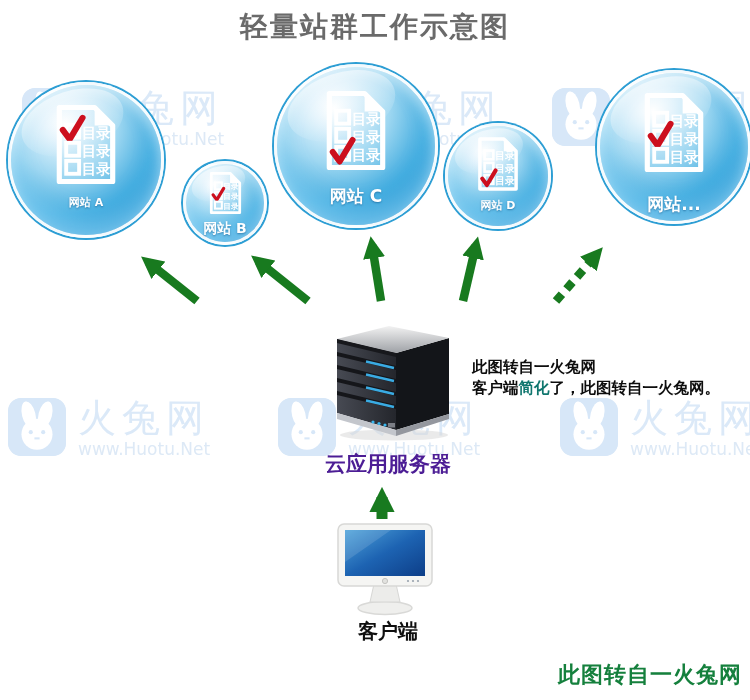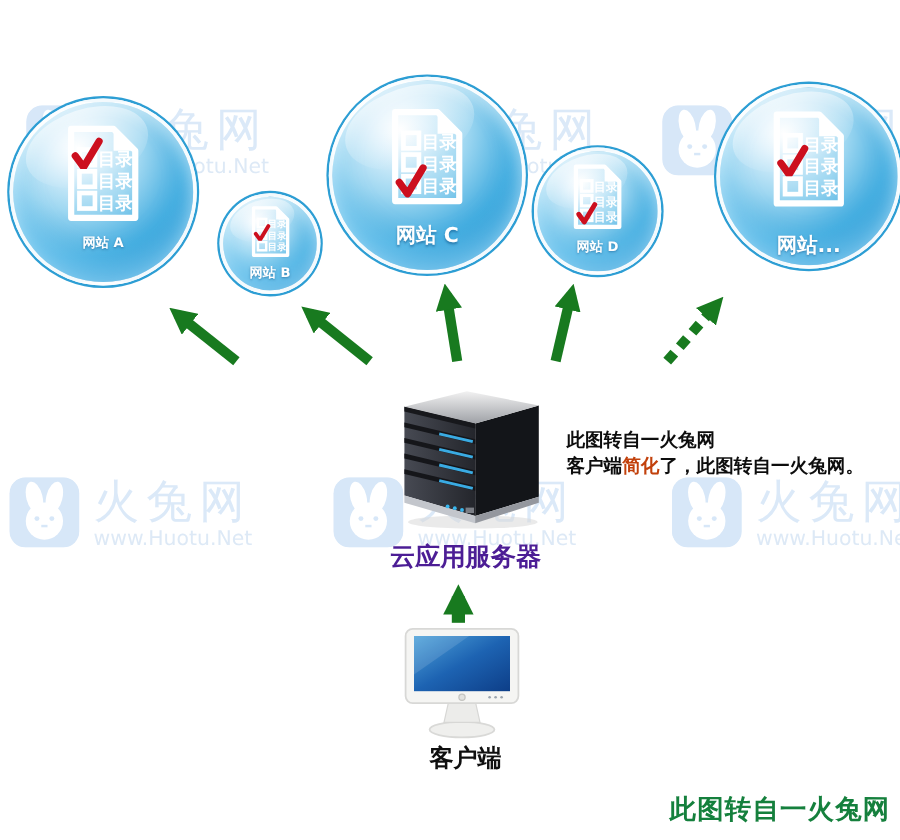--- a/index.html
+++ b/index.html
@@ -21,21 +21,21 @@
     font-size:21px;font-weight:bold;color:#4c1d95;z-index:5;
   }
   .client-label{
     position:absolute;top:618px;left:318px;width:140px;text-align:center;
     font-size:20px;font-weight:bold;color:#0f0f0f;z-index:5;
   }
   .note{
     position:absolute;top:357px;left:472px;width:270px;z-index:5;
     font-size:15.5px;font-weight:bold;color:#0d0d0d;line-height:21px;
   }
-  .note .hl{color:#c2410c;}
+  .note .hl{color:#0f766e;}
   
   .wm{position:absolute;z-index:0;display:flex;align-items:flex-start;}
   .wm-icon{width:58px;height:58px;border-radius:13px;background:#d7e7f8;flex:0 0 auto;}
   .wm-txt{margin-left:12px;}
   .wm-brand{font-size:38px;line-height:40px;color:#dbe9f8;letter-spacing:6px;white-space:nowrap;}
   .wm-url{font-size:17px;line-height:18px;color:#dde9f6;margin-top:2px;white-space:nowrap;}
   
   .sphere{
     position:absolute;border-radius:50%;z-index:2;
     background:radial-gradient(circle at 36% 26%, #ffffff 0%, #dbf0fb 14%, #9ed7f1 36%, #3fabdf 62%, #1189cb 82%, #0b74b4 100%);
@@ -172,20 +172,21 @@
           <circle cx="34" cy="33" r="2"></circle>
           <rect x="25.5" y="38" width="5" height="2"></rect>
         </g>
       </svg>
     <div class="wm-txt">
         <div class="wm-brand">火兔网</div>
         <div class="wm-url">www.Huotu.Net</div>
       </div>
   </div>
 
+  <div class="title">轻量站群工作示意图</div>
 
   <svg class="arrows" width="750" height="700" viewBox="0 0 750 700">
     <defs>
       <marker id="ah" viewBox="0 0 10 10" refX="6" refY="5" markerWidth="2.6" markerHeight="2.6" orient="auto">
         <path d="M0,0 L10,5 L0,10 Z" fill="#187a1f"></path>
       </marker>
       <marker id="ah2" viewBox="0 0 10 10" refX="6" refY="5" markerWidth="2.3" markerHeight="2.3" orient="auto">
         <path d="M0,0 L10,5 L0,10 Z" fill="#187a1f"></path>
       </marker>
     </defs>
@@ -237,21 +238,21 @@
           <rect x="13" y="25" width="15" height="15" fill="none" stroke="#fff" stroke-width="4.5"></rect>
           <text class="doc-text" x="31" y="40">目录</text>
           <polyline class="check" points="9,31 17,42 32,17" fill="none" stroke="#cc0f1e" stroke-width="7" stroke-linecap="round" stroke-linejoin="round" style="visibility: visible;"></polyline>
         </g>
       <g transform="translate(0,42)">
           <rect x="13" y="25" width="15" height="15" fill="none" stroke="#fff" stroke-width="4.5"></rect>
           <text class="doc-text" x="31" y="40">目录</text>
           <polyline class="check" points="9,31 17,42 32,17" fill="none" stroke="#cc0f1e" stroke-width="7" stroke-linecap="round" stroke-linejoin="round" style="visibility: hidden;"></polyline>
         </g>
     </svg>
-    <div class="site-label" style="top:56px;font-size:11px;">网站 B</div>
+    <div class="site-label" style="top:56px;font-size:14px;">网站 B</div>
   </div>
 
   <div class="sphere" style="left:274px;top:64px;width:158px;height:158px;">
     <div class="shine"></div>
     <svg class="doc" style="left:48px;top:22px;" width="62" height="83" viewBox="0 0 72 96">
       <path d="M5,5 H46 L67,26 V91 H5 Z" fill="none" stroke="#fff" stroke-width="6" stroke-linejoin="round"></path>
       <path d="M46,5 V26 H67 Z" fill="#fff"></path>
       <g>
           <rect x="13" y="25" width="15" height="15" fill="none" stroke="#fff" stroke-width="4.5"></rect>
           <text class="doc-text" x="31" y="40">目录</text>

